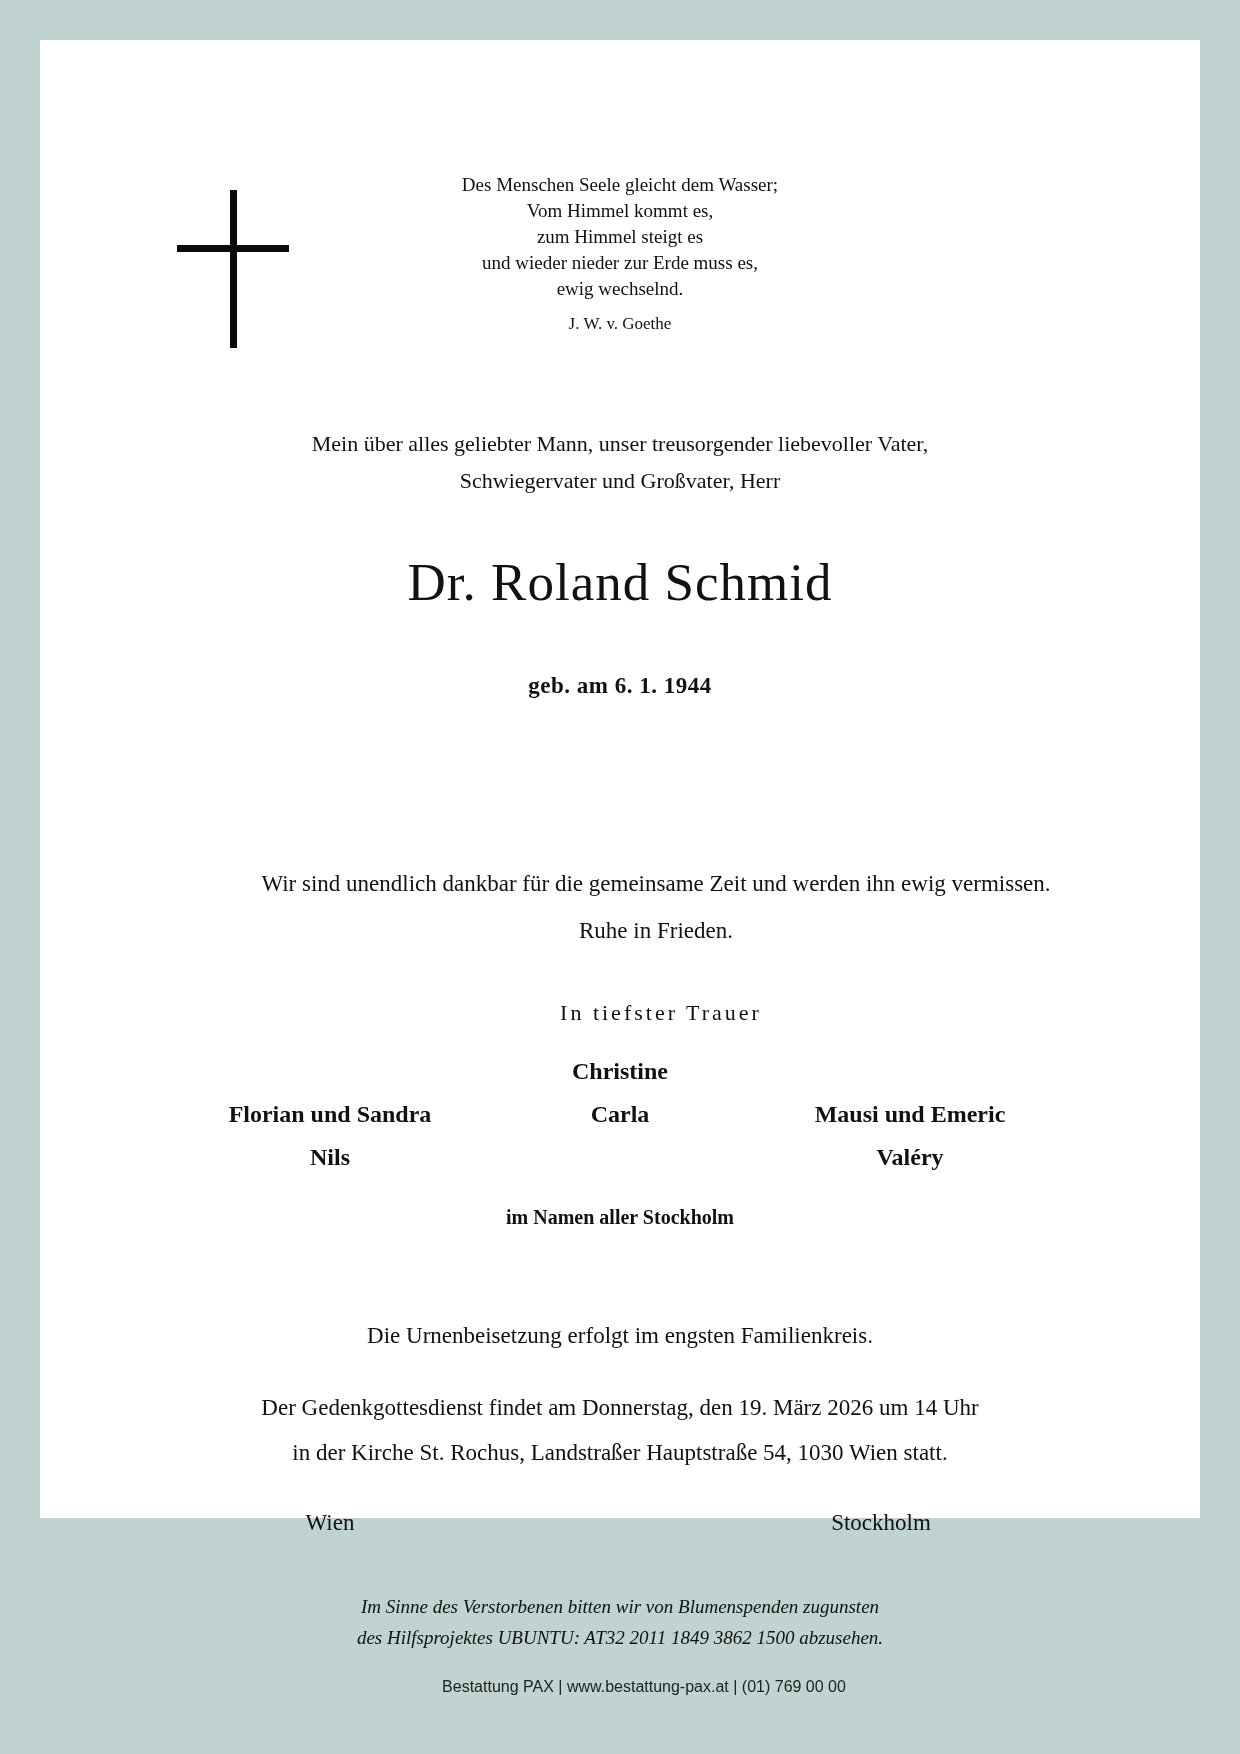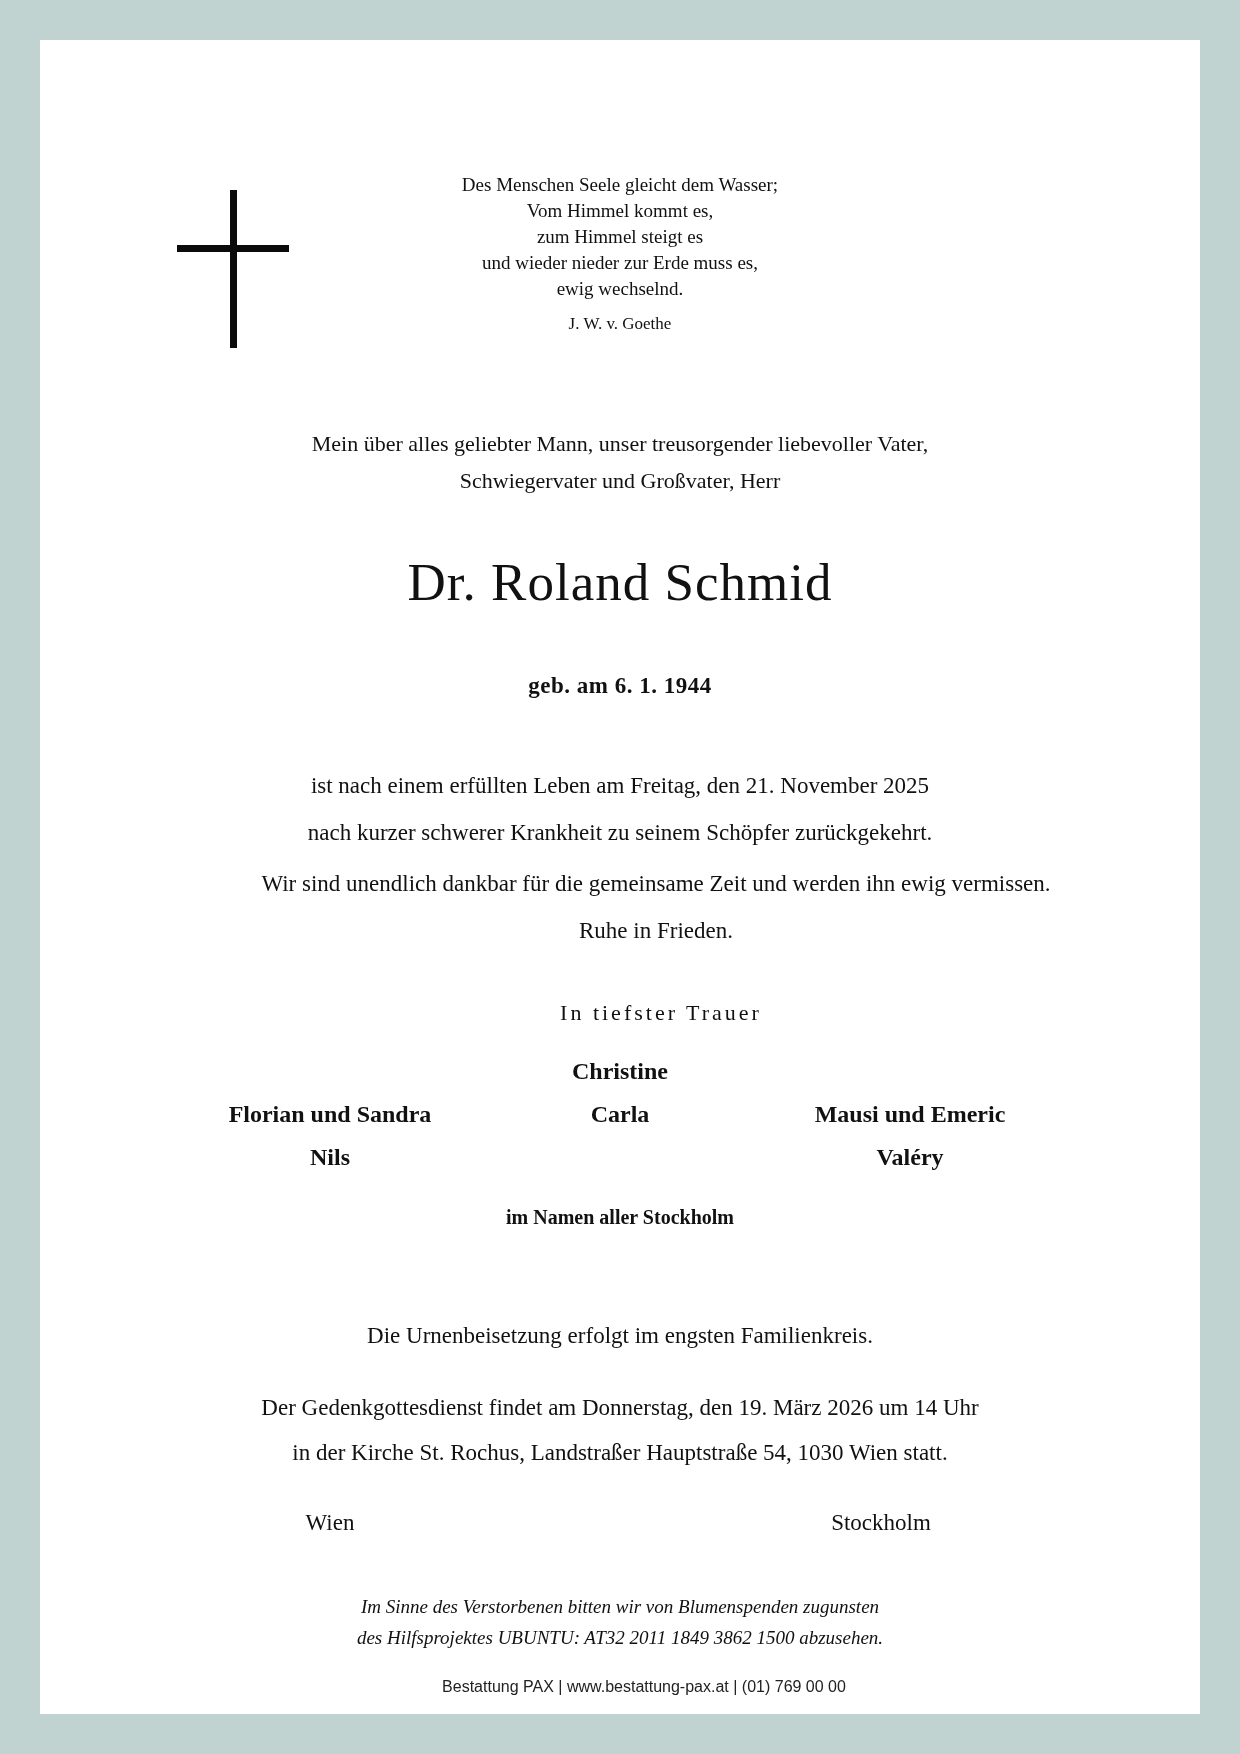--- a/index.html
+++ b/index.html
@@ -7,21 +7,21 @@
     width: 1240px;
     height: 1754px;
     background: #c0d3d0;
     position: relative;
     font-family: "Liberation Serif", serif;
     color: #111;
   }
   .card {
     position: absolute;
     left: 40px; top: 40px;
-    width: 1160px; height: 1674px;
+    width: 1160px; height: 1478px;
     background: #ffffff;
   }
   .abs { position: absolute; left: 0; width: 100%; text-align: center; }
 
   
   .cross {
     position: absolute;
     left: 137px; top: 150px;
     width: 112px; height: 158px;
   }
@@ -105,24 +105,20 @@
 
   <div class="abs intro">
     <div>Mein über alles geliebter Mann, unser treusorgender liebevoller Vater,</div>
     <div>Schwiegervater und Großvater, Herr</div>
   </div>
 
   <div class="abs deceased-name">Dr. Roland Schmid</div>
 
   <div class="abs birth">geb. am 6. 1. 1944</div>
 
-  <div class="abs para passing">
-    <div>ist nach einem erfüllten Leben am Freitag, den 21. November 2025</div>
-    <div>nach kurzer schwerer Krankheit zu seinem Schöpfer zurückgekehrt.</div>
-  </div>
 
   <div class="abs para gratitude">
     <div>Wir sind unendlich dankbar für die gemeinsame Zeit und werden ihn ewig vermissen.</div>
     <div>Ruhe in Frieden.</div>
   </div>
 
   <div class="abs trauer">In tiefster Trauer</div>
 
   <div class="abs mourner-row row1">
     <span class="col col-center">Christine</span>

